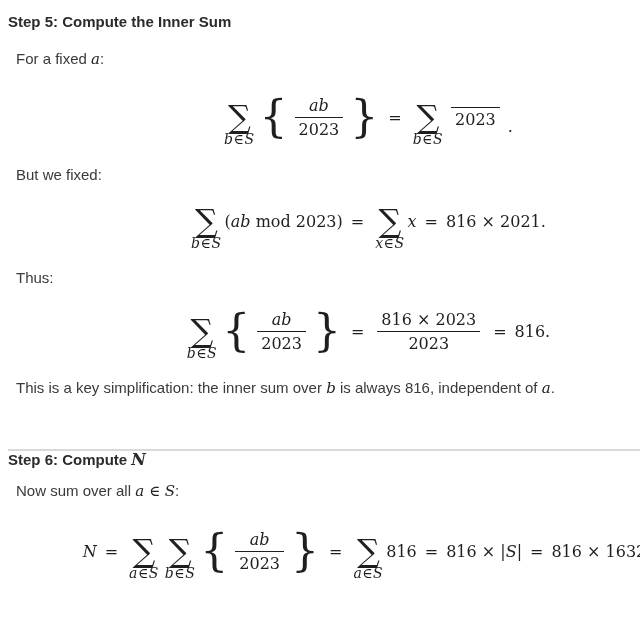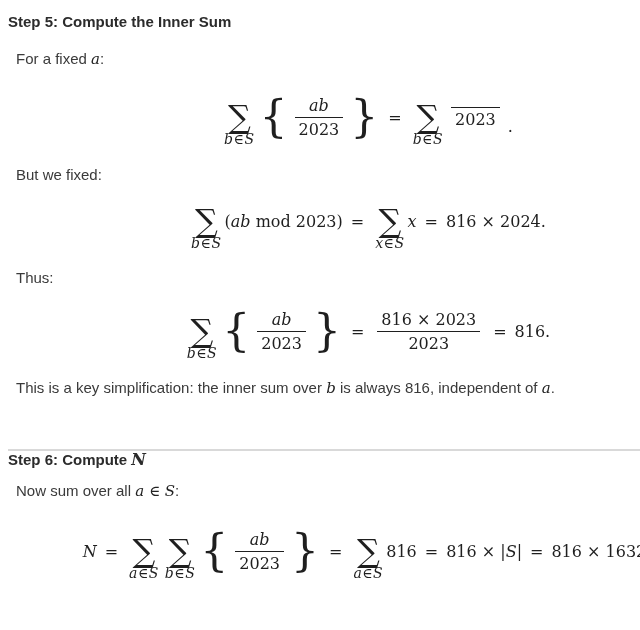--- a/index.html
+++ b/index.html
@@ -127,21 +127,21 @@
       <span class="mtok"> mod </span>
       <span class="mtok">2023</span>
       <span class="mtok">)</span>
     <span class="rel">=</span>
     <span class="sum">
       <span class="sigma">∑</span>
       <span class="sumsub">x∈S</span>
     </span>
     <span class="mi mtok">x</span>
     <span class="rel">=</span>
-    <span class="mtok">816 × 2024.</span>
+    <span class="mtok">816 × 2021.</span>
   </div>
 
   <p class="para p-thus">Thus:</p>
 
   <div class="eq eq-3">
     <span class="sum">
       <span class="sigma">∑</span>
       <span class="sumsub">b∈S</span>
     </span>
     <span class="brace">{</span>

